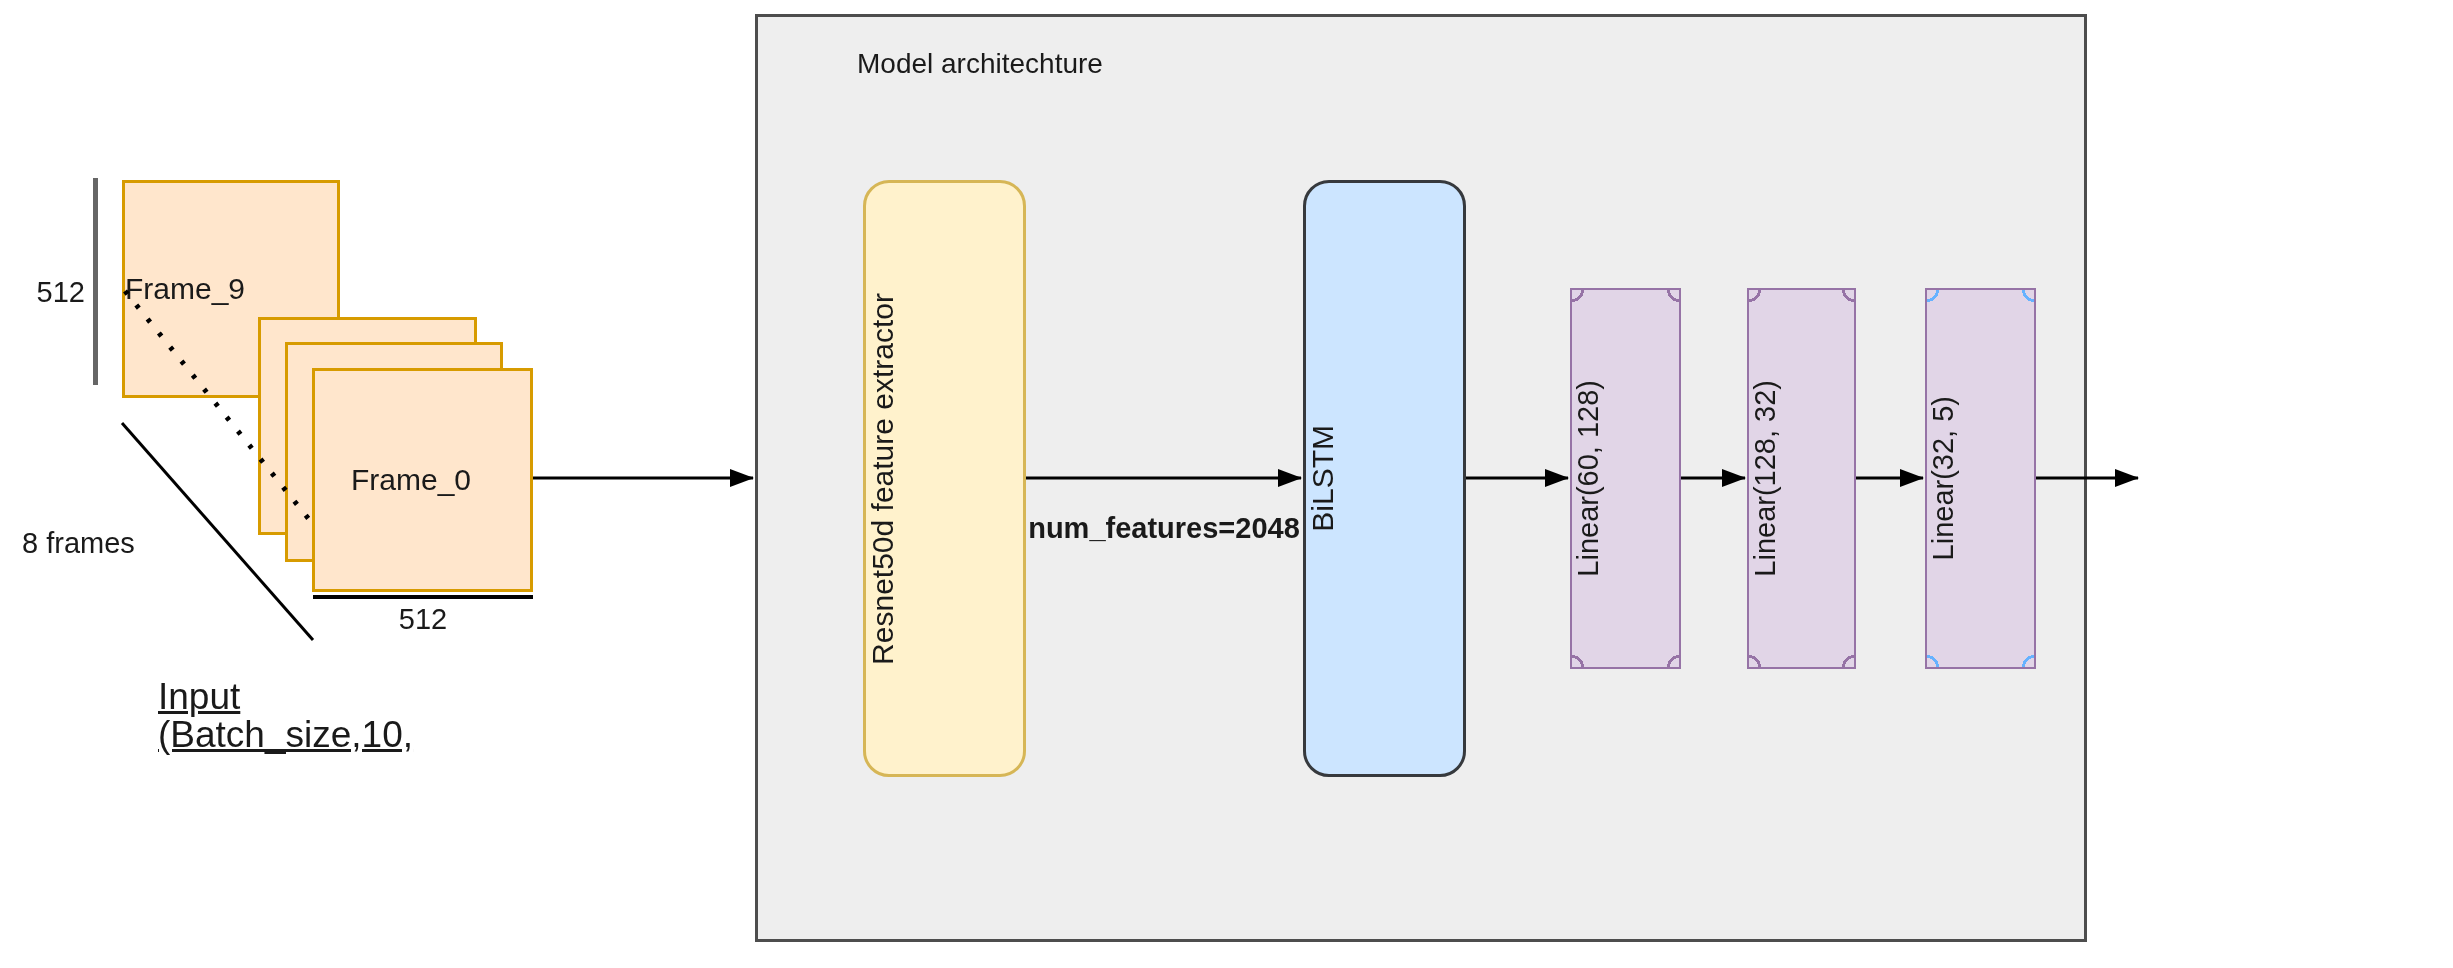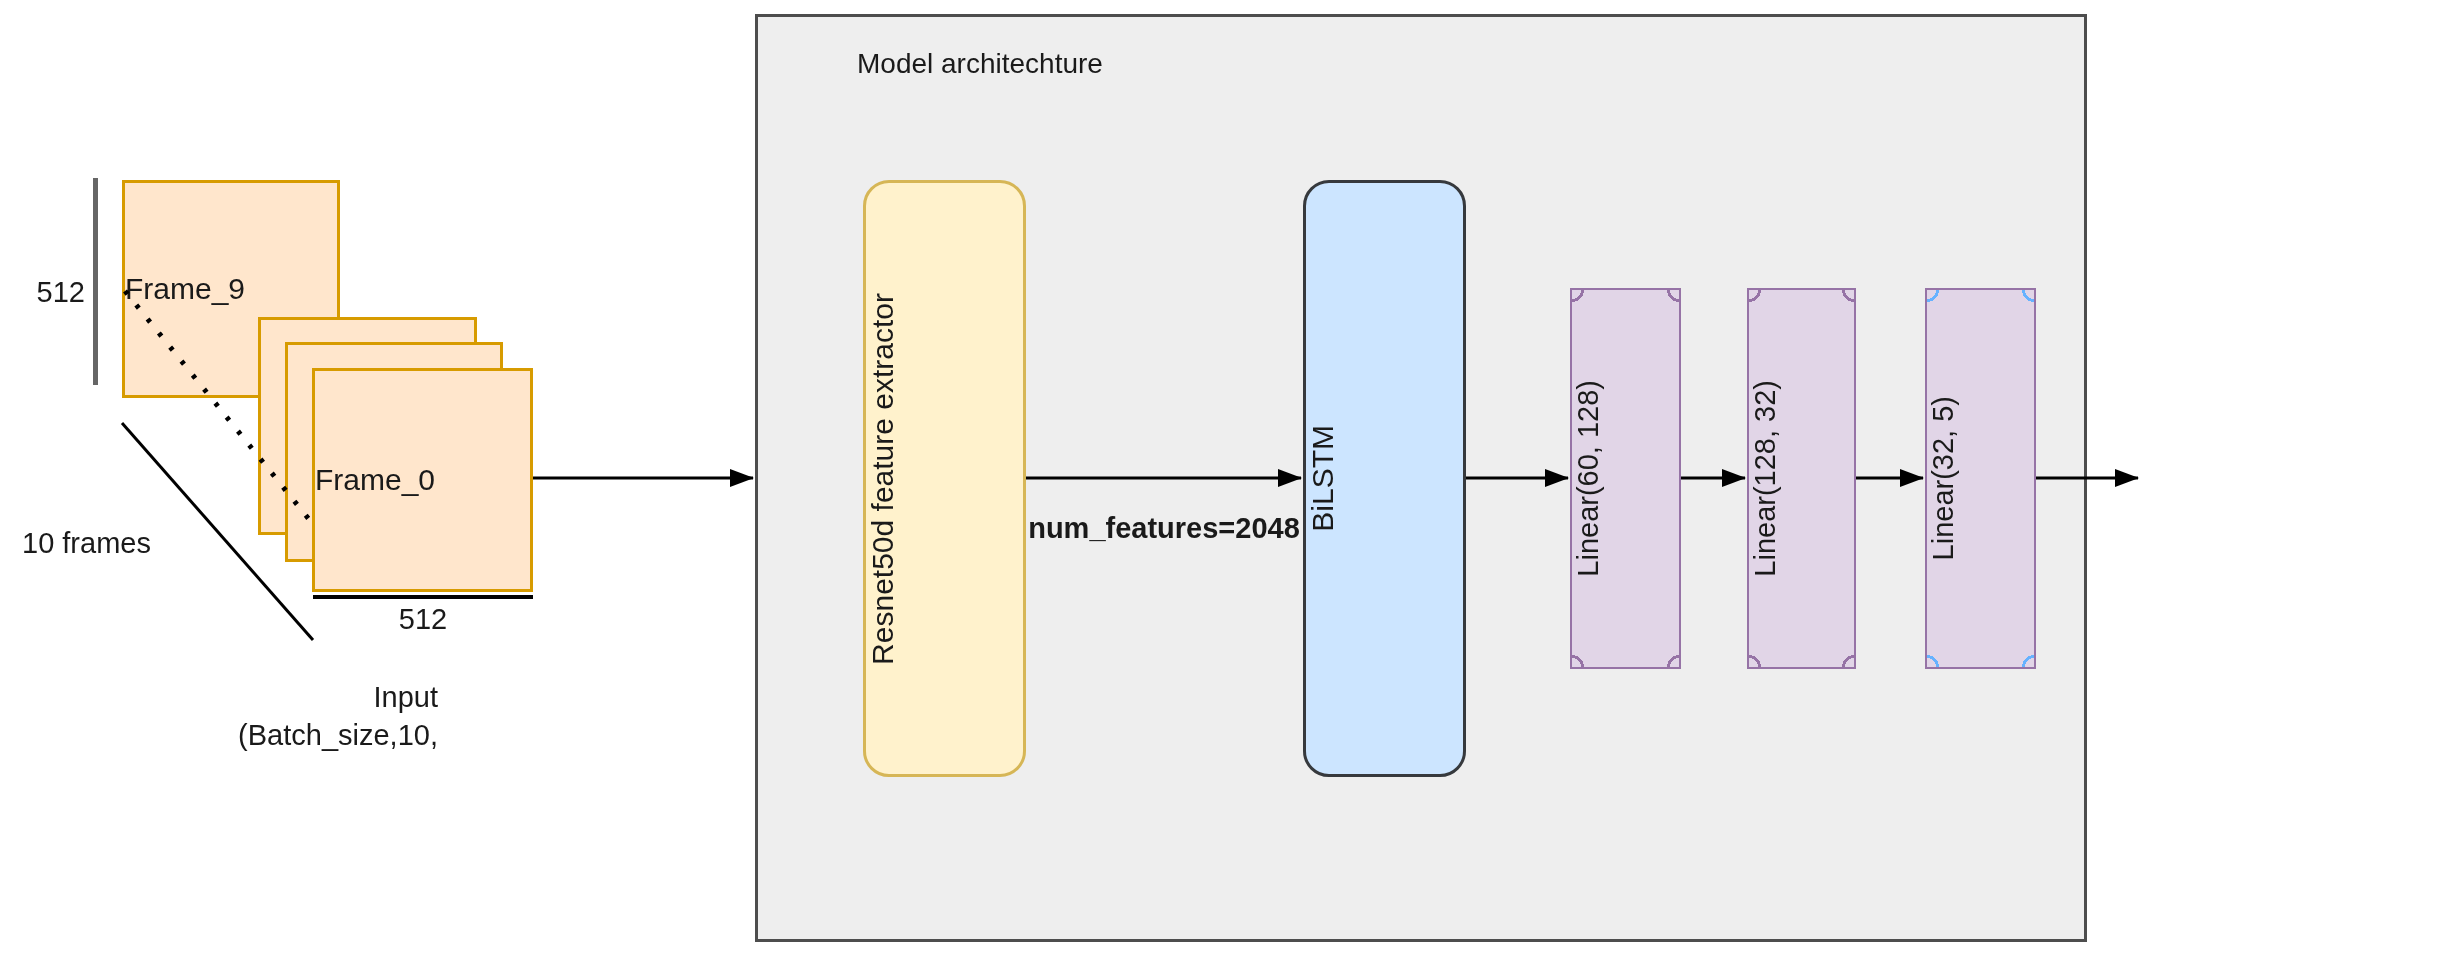--- a/index.html
+++ b/index.html
@@ -17,27 +17,27 @@
   
   #model-panel{left:755px;top:14px;width:1332px;height:928px;
     background:var(--panel-fill);border:3px solid var(--panel-stroke);}
   #model-panel-title{left:857px;top:48px;font-size:28px;white-space:nowrap;}
 
   
   .frame{background:var(--frame-fill);border:3px solid var(--frame-stroke);font-size:30px;}
   #frame-9{left:122px;top:180px;width:218px;height:218px;}
   #frame-mid-1{left:258px;top:317px;width:219px;height:218px;}
   #frame-mid-2{left:285px;top:342px;width:218px;height:220px;}
-  #frame-0{left:312px;top:368px;width:221px;height:224px;}
+  #frame-0{left:312px;top:368px;width:221px;height:224px;padding-left:36px;}
 
   #height-dim-bar{left:93px;top:178px;width:5px;height:207px;background:var(--guide);}
   #height-dim-label{left:10px;top:276px;width:75px;text-align:right;font-size:29px;}
   #depth-label{left:22px;top:527px;font-size:29px;white-space:nowrap;}
   #width-dim-label{left:313px;top:603px;width:220px;text-align:center;font-size:29px;}
-  #input-caption{left:158px;top:678px;width:280px;text-align:right;font-size:29px;line-height:38px;}
+  #input-caption{left:158px;top:678px;width:280px;text-align:left;font-size:37px;line-height:38px;text-decoration:underline;}
 
   
   .vtext{writing-mode:vertical-rl;transform:rotate(180deg);white-space:nowrap;}
   .pill{border-radius:26px;}
   #resnet-block{left:863px;top:180px;width:163px;height:597px;
     background:var(--resnet-fill);border:3px solid var(--resnet-stroke);font-size:30px;}
   #bilstm-block{left:1303px;top:180px;width:163px;height:597px;
     background:var(--bilstm-fill);border:3px solid var(--bilstm-stroke);font-size:30px;}
 
   .linear{top:288px;height:381px;background:var(--linear-fill);
@@ -78,21 +78,21 @@
     <span>Frame_9</span>
   </div>
   <div id="frame-mid-1" class="abs frame"></div>
   <div id="frame-mid-2" class="abs frame"></div>
   <div id="frame-0" class="abs frame center-flex">
     <span>Frame_0</span>
   </div>
 
   <div id="height-dim-bar" class="abs"></div>
   <div id="height-dim-label" class="abs">512</div>
-  <div id="depth-label" class="abs">10 frames</div>
+  <div id="depth-label" class="abs">8 frames</div>
   <div id="width-dim-label" class="abs">512</div>
 
   <div id="input-caption" class="abs">
     <div>Input</div>
     <div>(Batch_size,10,</div>
   </div>
 
   <div id="resnet-block" class="abs pill center-flex">
     <span class="vtext">Resnet50d feature extractor</span>
   </div>

